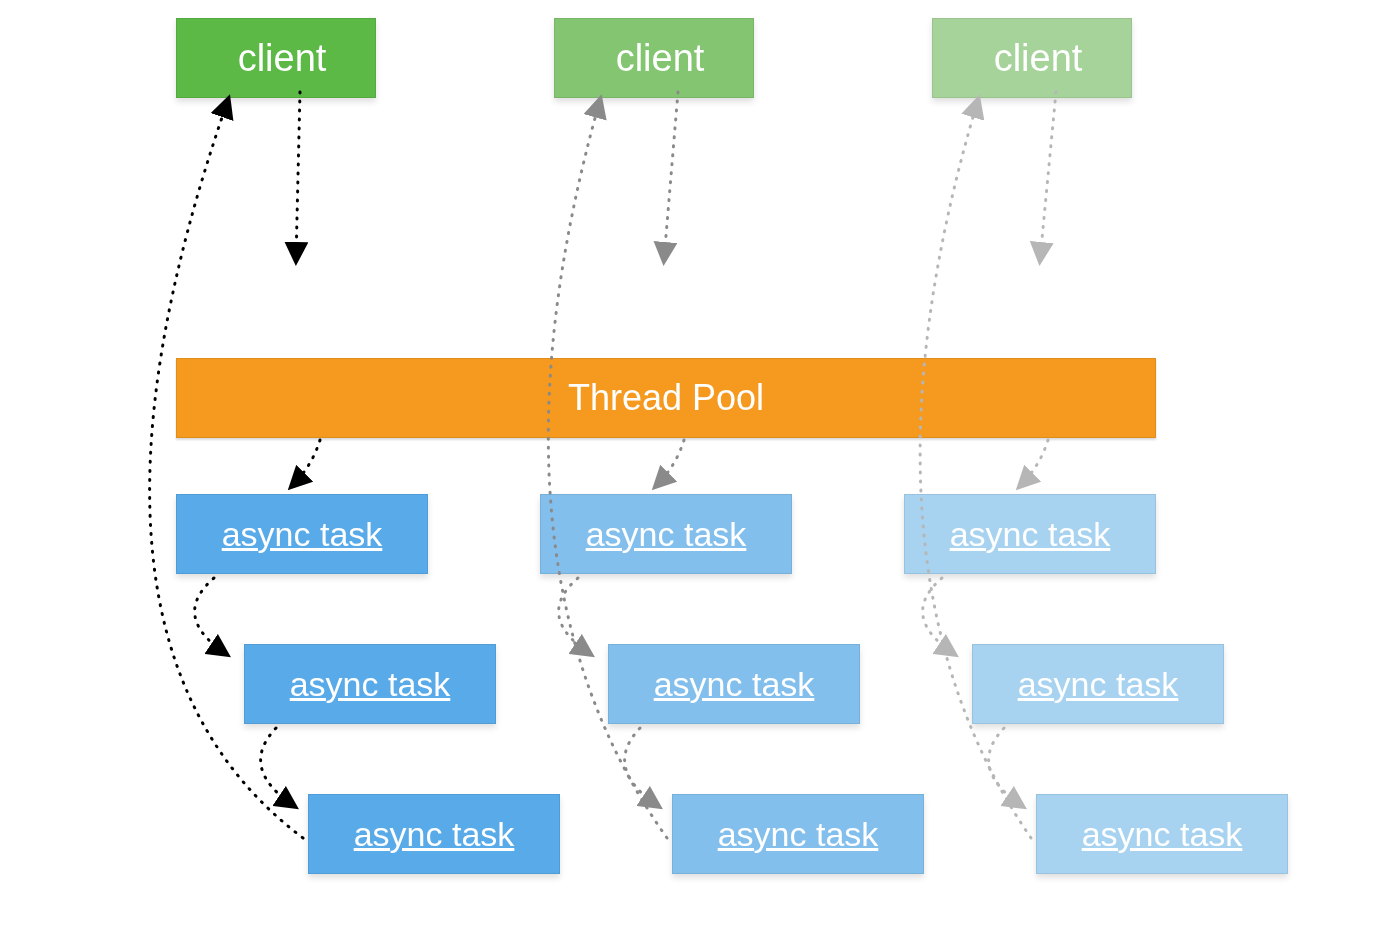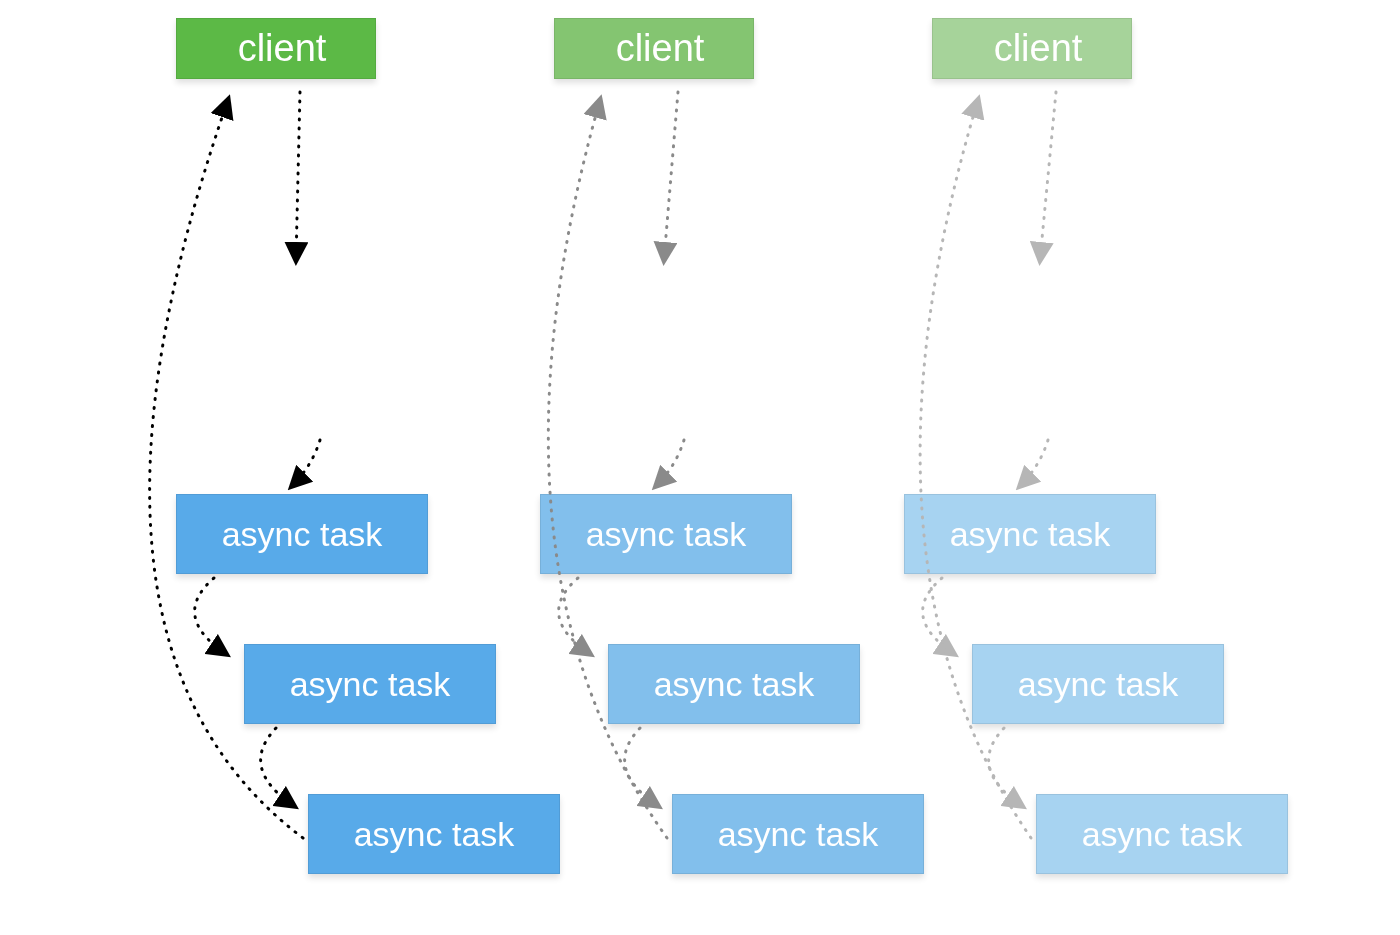--- a/index.html
+++ b/index.html
@@ -20,21 +20,21 @@
     position: absolute;
     box-sizing: border-box;
     display: flex;
     align-items: center;
     justify-content: center;
     color: #ffffff;
     border: 1px solid rgba(0,0,0,0.08);
   }
   .client {
     width: 200px;
-    height: 61px;
+    height: 80px;
     font-size: 38px;
     box-shadow: 0 4px 6px rgba(0,0,0,0.12);
     padding-left: 12px;
   }
   .c1 { left: 176px; top: 18px; background:#5cb946; }
   .c2 { left: 554px; top: 18px; background:#84c571; }
   .c3 { left: 932px; top: 18px; background:#a6d39a; }
 
   .listener {
     left: 176px; top: 272px;
@@ -48,20 +48,21 @@
     width: 980px; height: 80px;
     background:#f5991f;
     font-size: 36px;
     box-shadow: 0 2px 2px rgba(0,0,0,0.15);
   }
   .task {
     width: 252px;
     height: 80px;
     font-size: 34px;
     box-shadow: 0 4px 6px rgba(0,0,0,0.12);
+    text-decoration: underline;
   }
   
   .t11 { left: 176px; top: 494px; background:#58aae9; }
   .t12 { left: 244px; top: 644px; background:#58aae9; }
   .t13 { left: 308px; top: 794px; background:#58aae9; }
   
   .t21 { left: 540px; top: 494px; background:#82bfec; }
   .t22 { left: 608px; top: 644px; background:#82bfec; }
   .t23 { left: 672px; top: 794px; background:#82bfec; }
   
@@ -86,20 +87,23 @@
     <span>client</span>
   </div>
   <div class="box client c2">
     <span>client</span>
   </div>
   <div class="box client c3">
     <span>client</span>
   </div>
 
 
+  <div class="box pool">
+    <span>Thread Pool</span>
+  </div>
 
   <div class="box task t11">
     <span>async task</span>
   </div>
   <div class="box task t12">
     <span>async task</span>
   </div>
   <div class="box task t13">
     <span>async task</span>
   </div>

